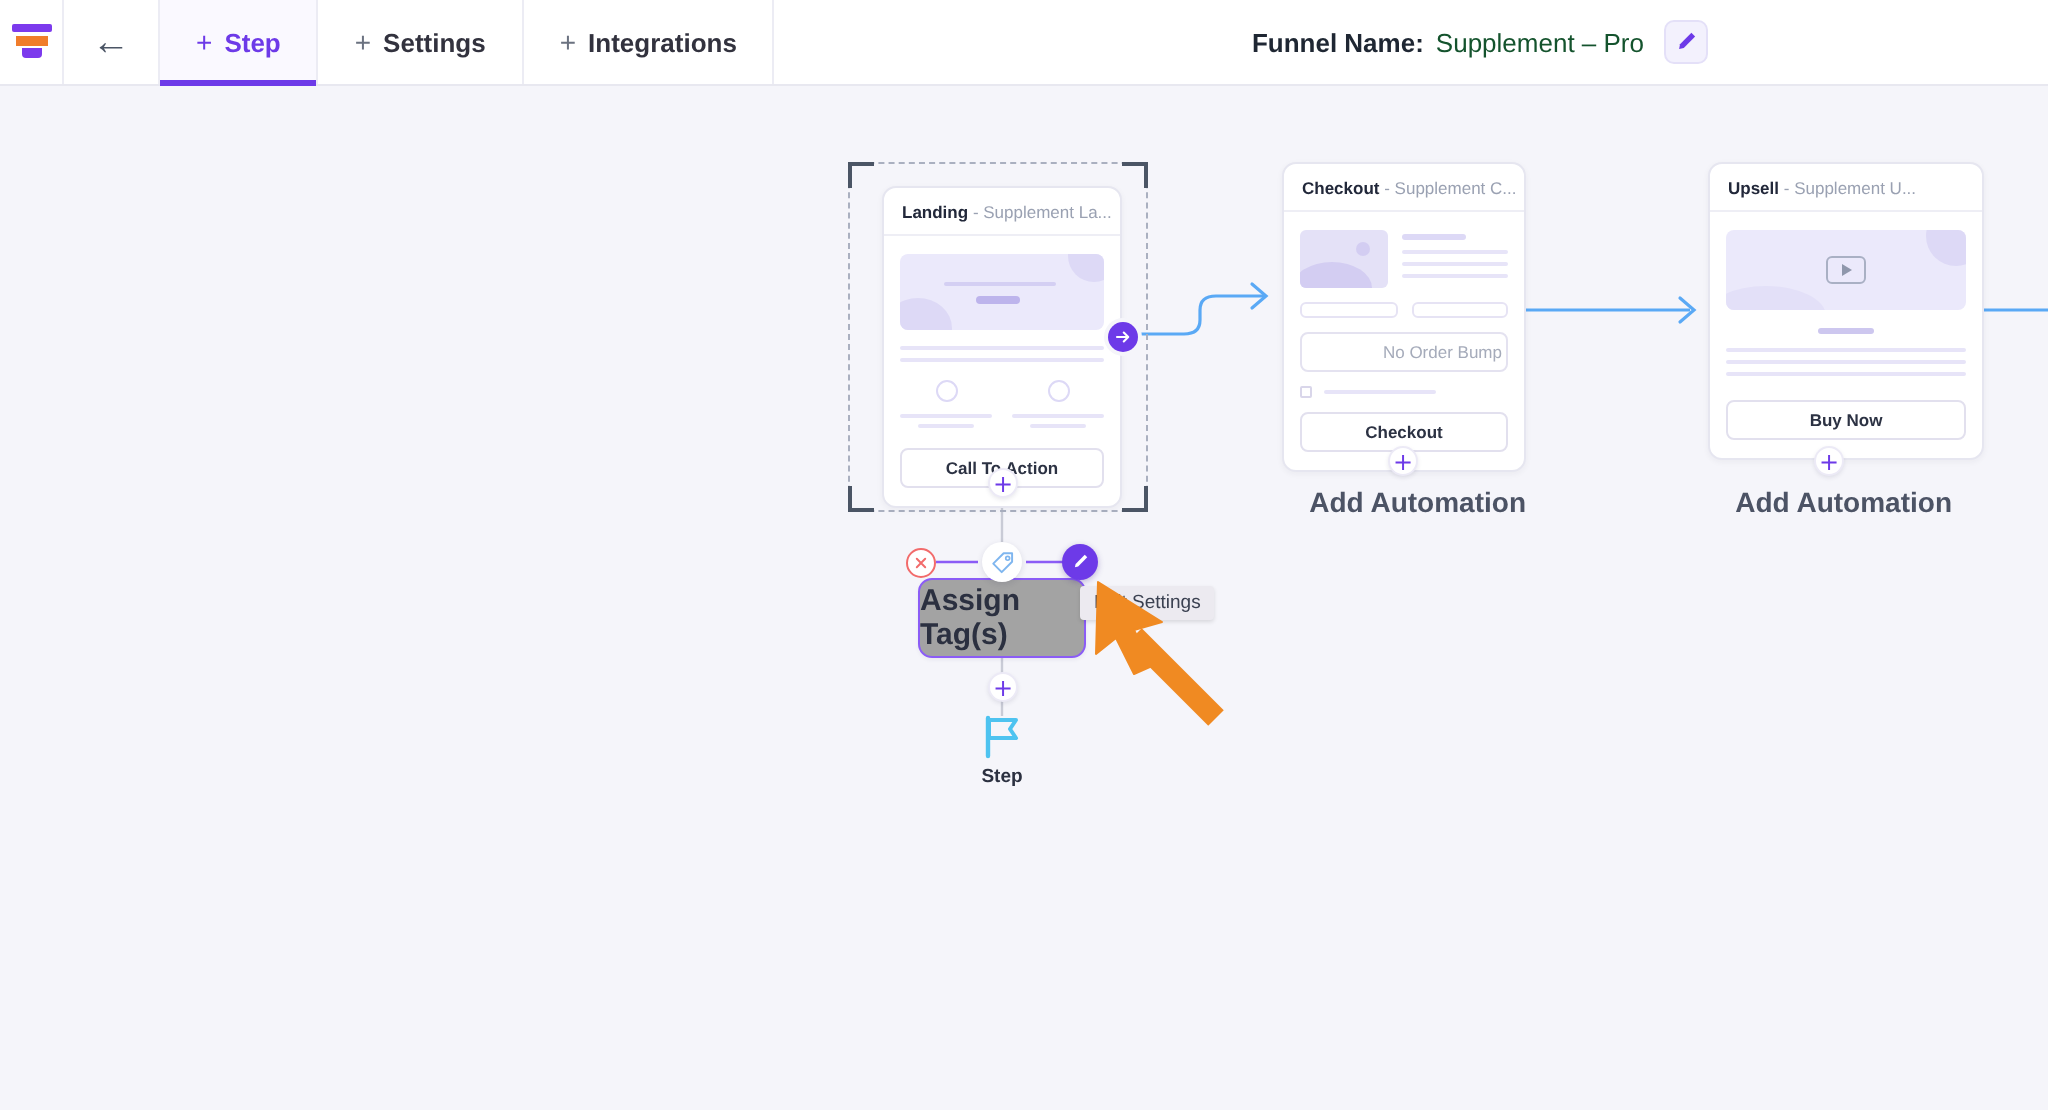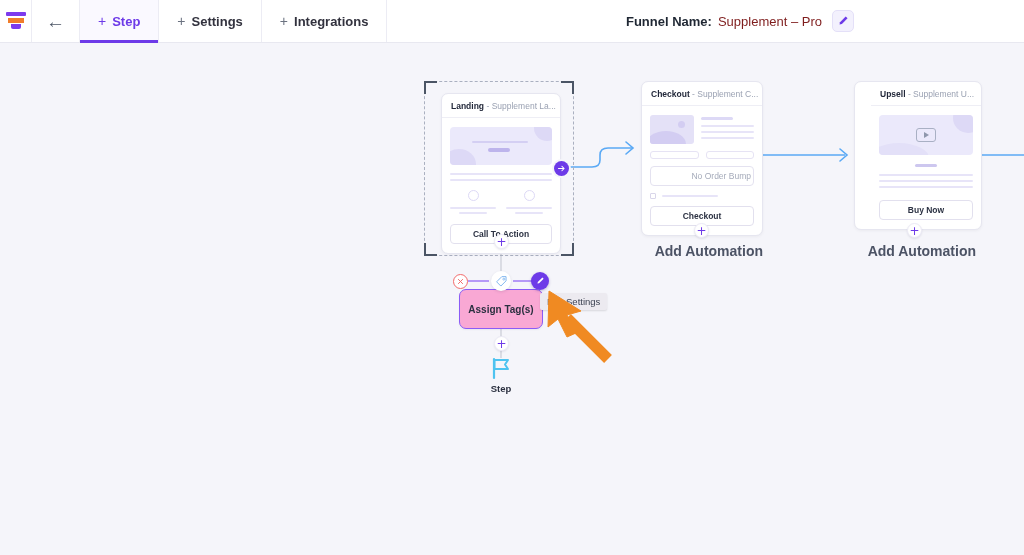--- a/index.html
+++ b/index.html
@@ -52,21 +52,21 @@
   .tb-item.active::after {
     content: ""; position: absolute; left: 0; right: 0; bottom: -1px;
     height: 3px; background: #6d3ae8;
   }
   #topbar-spacer { flex: 1; }
   #funnel-name-wrap {
     display: flex; align-items: center; gap: 6px;
     position: absolute; right: 170px; top: 0; height: 42px;
   }
   #funnel-name-label { font-size: 13px; font-weight: bold; color: #1f2733; }
-  #funnel-name-value { font-size: 13px; color: #7f1d1d; }
+  #funnel-name-value { font-size: 13px; color: #14532d; }
   #funnel-edit-btn {
     width: 22px; height: 22px; border-radius: 5px;
     background: #f3f1fd; border: 1px solid #e4e0f8;
     display: flex; align-items: center; justify-content: center;
     cursor: pointer; margin-left: 4px;
   }
 
   
   #canvas {
     position: absolute; top: 43px; left: 0;
@@ -216,25 +216,25 @@
     position: absolute; width: 15px; height: 15px; border-radius: 50%;
     background: #6d3ae8; display: flex; align-items: center; justify-content: center;
     box-shadow: 0 0 0 2px #f5f5fa;
     cursor: pointer;
   }
 
   
   #tag-node {
     position: absolute;
     width: 84px; height: 40px;
-    background: #f9a8d4;
+    background: #a3a3a3;
     border: 1px solid #8b5cf6;
     border-radius: 7px;
     display: flex; align-items: center; justify-content: center;
-    font-size: 10px; font-weight: bold; color: #2b3040;
+    font-size: 15px; font-weight: bold; color: #2b3040;
     box-shadow: 0 1px 2px rgba(40,40,80,.06);
   }
   #node-delete {
     position: absolute; width: 15px; height: 15px; border-radius: 50%;
     background: #fff; border: 1.5px solid #f26b6b;
     display: flex; align-items: center; justify-content: center;
     color: #f26b6b; font-size: 9px; line-height: 1; cursor: pointer;
     font-family: "DejaVu Sans", sans-serif;
   }
   #node-tag-icon {
@@ -398,21 +398,21 @@
         <div class="box"></div>
           <div class="lbl"></div>
       </div>
       <div class="cta-btn">Checkout</div>
     </div>
   </div>
 
   <div class="plus-knob" style="left:694px; top:180px;">+</div>
   <div class="add-auto-lbl" style="left:641px; top:200px; width:122px;">Add Automation</div>
 
-  <div class="page-card" style="left:854px; top:38px; width:128px;padding-left:16px;">
+  <div class="page-card" style="left:854px; top:38px; width:138px;">
     <div class="pc-head">
       <b>Upsell</b>
       <span>- Supplement U...</span>
     </div>
     <div class="pc-body">
       <div class="up-hero">
         <div class="wave"></div>
           <div class="corner"></div>
         <div class="play-box">
           <div class="play-tri"></div>

